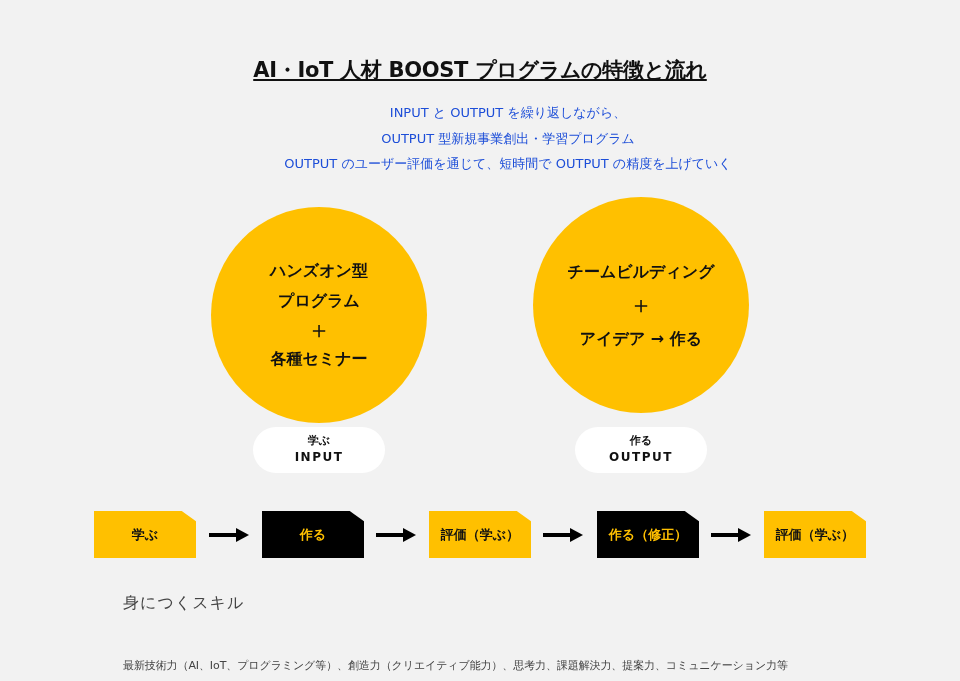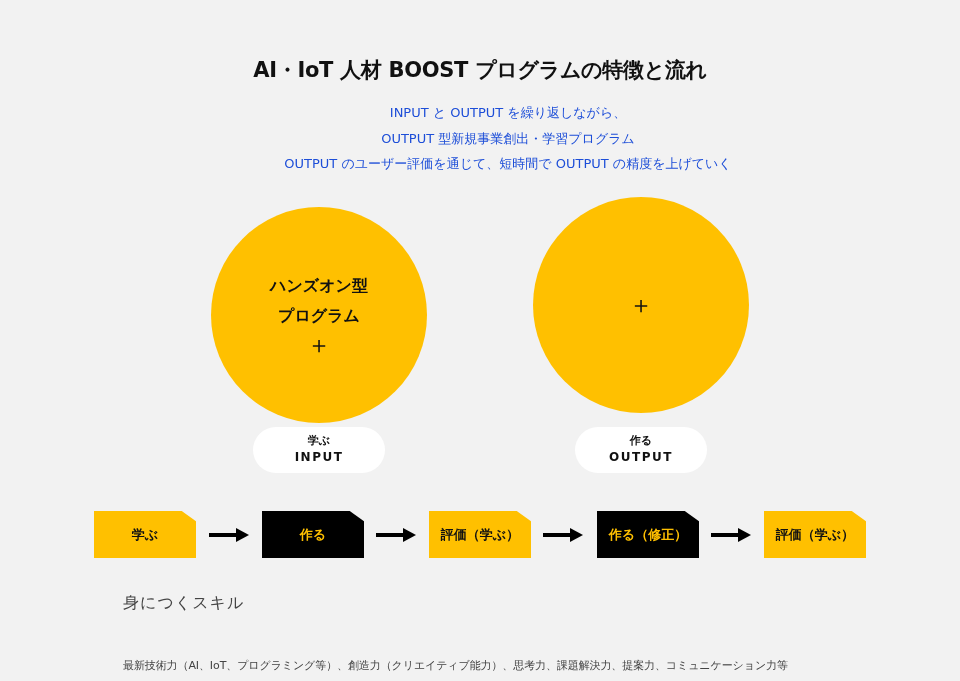--- a/index.html
+++ b/index.html
@@ -1,21 +1,21 @@
 <!DOCTYPE html>
 <html><head>
   <meta charset="utf-8">
   <style>
     * { margin: 0; padding: 0; box-sizing: border-box; }
     html, body { width: 960px; height: 681px; background: #f2f2f2; overflow: hidden; }
     body { font-family: "DejaVu Sans", "Liberation Sans", sans-serif; color: #111; position: relative; }
 
     .title {
       position: absolute; left: 0; top: 56px; width: 960px; text-align: center;
-      font-size: 21px; font-weight: bold; letter-spacing: -0.3px; color: #111;
+      font-size: 21px; font-weight: bold; letter-spacing: -0.3px; color: #111; text-decoration: underline;
     }
     .subtitle {
       position: absolute; left: 0; top: 100px; width: 960px; text-align: center;
       font-size: 13px; line-height: 25.5px; color: #1d4ed8; margin-left: 28px;
     }
     .subtitle div { white-space: nowrap; }
 
     .circle {
       position: absolute; width: 216px; height: 216px; border-radius: 50%;
       background: #ffc000; display: flex; flex-direction: column;
@@ -77,24 +77,27 @@
 <div class="subtitle">
   <div>INPUT と OUTPUT を繰り返しながら、</div>
   <div>OUTPUT 型新規事業創出・学習プログラム</div>
   <div>OUTPUT のユーザー評価を通じて、短時間で OUTPUT の精度を上げていく</div>
 </div>
 
 <div class="circle circle-left">
   <div class="line">ハンズオン型</div>
   <div class="line">プログラム</div>
   <div class="line plus">＋</div>
+  <div class="line">各種セミナー</div>
 </div>
 
 <div class="circle circle-right">
+  <div class="line">チームビルディング</div>
   <div class="line plus">＋</div>
+  <div class="line">アイデア → 作る</div>
 </div>
 
 <div class="pill pill-left">
   <div class="small">学ぶ</div>
   <div class="big">INPUT</div>
 </div>
 
 <div class="pill pill-right">
   <div class="small">作る</div>
   <div class="big">OUTPUT</div>

